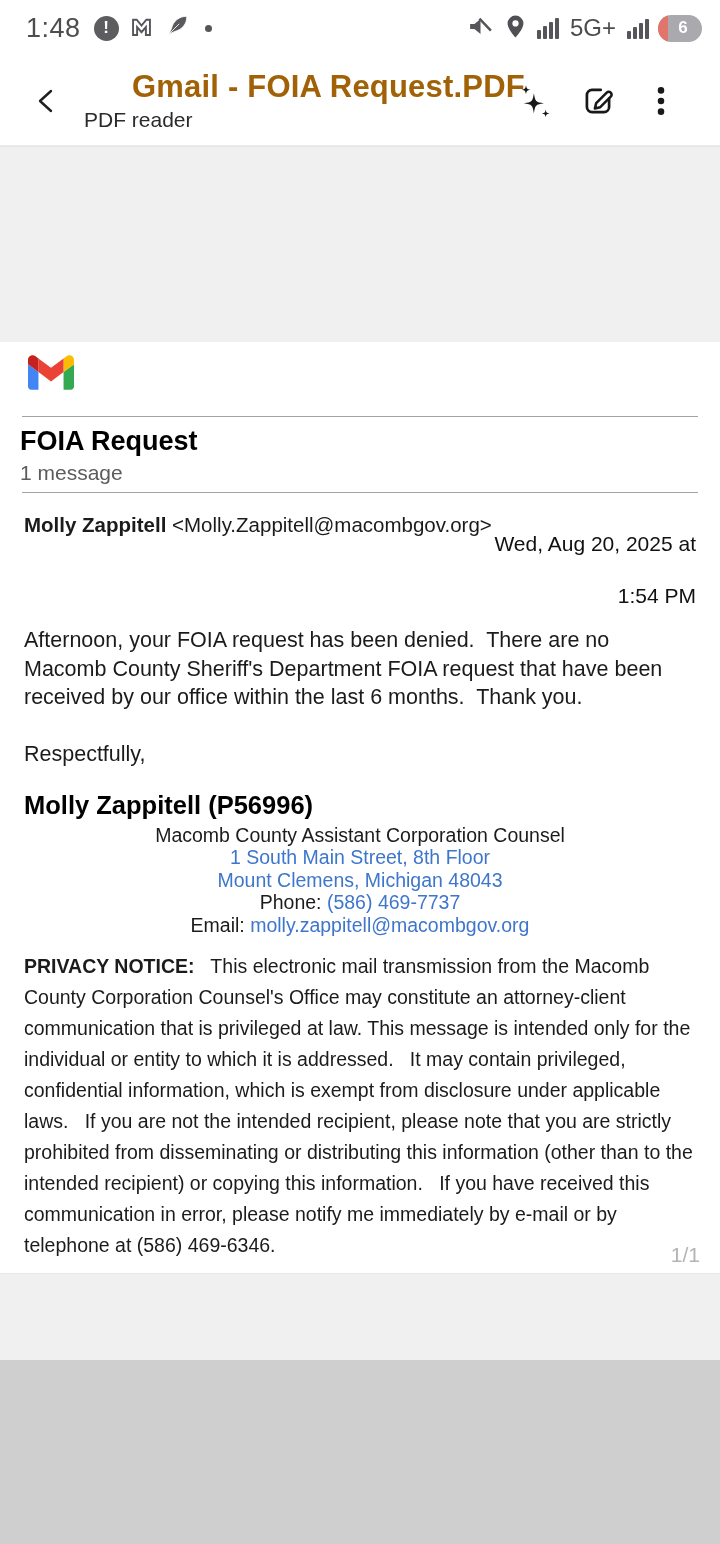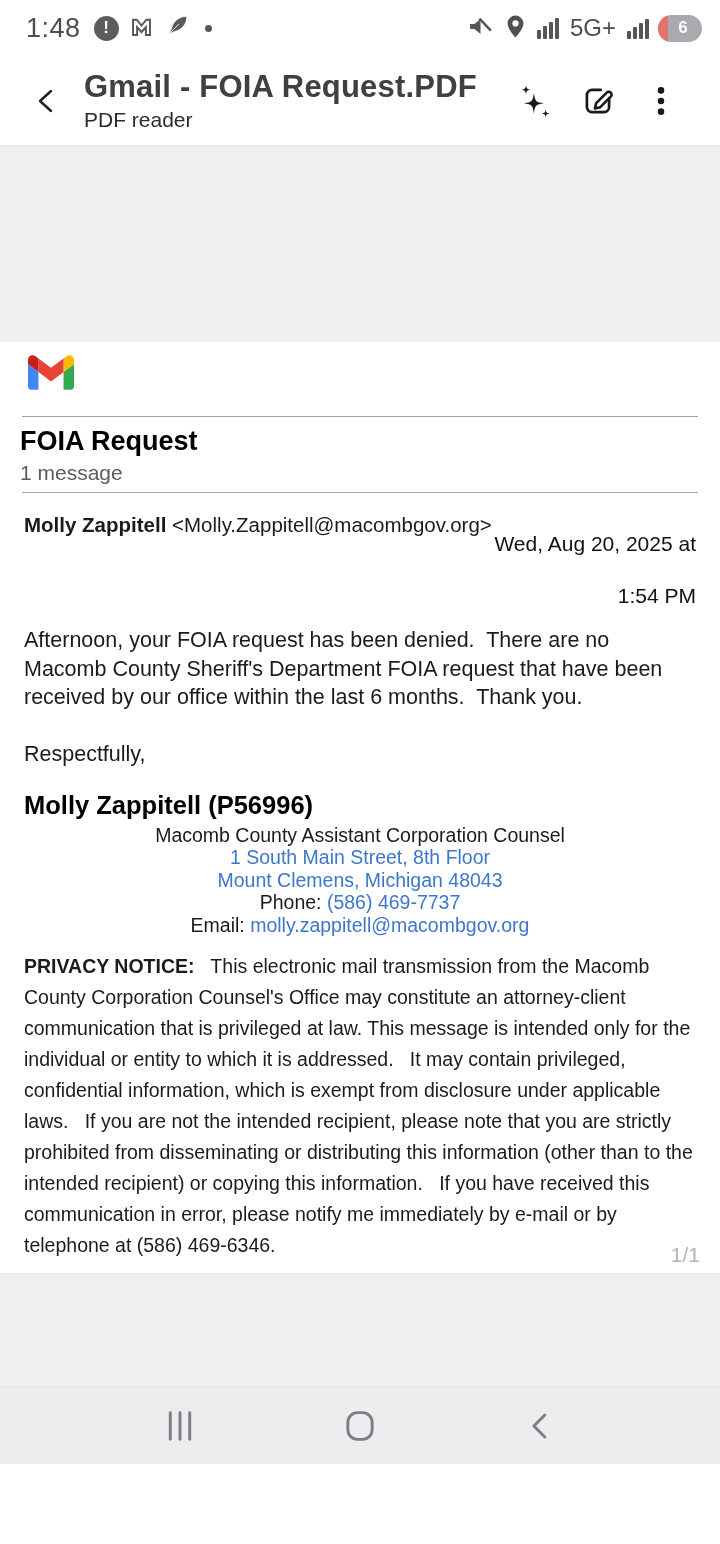--- a/index.html
+++ b/index.html
@@ -1,19 +1,19 @@
 <!DOCTYPE html>
 <html><head>
 <meta charset="utf-8">
 <style>
   * { margin:0; padding:0; box-sizing:border-box; }
   html,body { background:#cfcfcf; }
   body { font-family:"Liberation Sans","DejaVu Sans",sans-serif; }
   .screen{
-    width:720px;height:1544px;margin:0 auto;background:#ffffff;
+    width:720px;height:1360px;margin:0 auto;background:#ffffff;
     display:flex;flex-direction:column;overflow:hidden;position:relative;
     color:#1b1b1b;
   }
   
   .status-bar{height:56px;flex:0 0 56px;display:flex;align-items:center;
     justify-content:space-between;padding:0 18px 0 26px;background:#fff;}
   .sb-left,.sb-right{display:flex;align-items:center;gap:9px;}
   .sb-time{font-size:27px;color:#4d4d4d;letter-spacing:.5px;margin-right:4px;}
   .sb-badge{width:25px;height:25px;border-radius:50%;background:#5d5d60;color:#fff;
     font-size:17px;font-weight:bold;display:flex;align-items:center;justify-content:center;}
@@ -23,21 +23,21 @@
   .sig-bars i{display:block;width:4px;background:#55555a;border-radius:1px;}
   .battery{width:44px;height:27px;border-radius:14px;background:#a9a9ae;position:relative;
     overflow:hidden;display:flex;align-items:center;justify-content:center;}
   .battery .fill{position:absolute;left:0;top:0;bottom:0;width:10px;background:#e2756b;}
   .battery .pct{position:relative;color:#fff;font-size:17px;font-weight:bold;margin-left:6px;}
   
   .app-header{height:90px;flex:0 0 90px;background:#fff;display:flex;align-items:center;
     padding:0 40px 0 22px;border-bottom:1px solid #ececec;}
   .back-btn{width:48px;height:48px;display:flex;align-items:center;justify-content:center;}
   .hdr-text{margin-left:14px;flex:1;min-width:0;display:flex;flex-direction:column;}
-  .hdr-title{font-size:31px;font-weight:600;color:#404040;white-space:nowrap;letter-spacing:.2px;}
+  .hdr-title{font-size:31px;font-weight:600;color:#a16207;white-space:nowrap;letter-spacing:.2px;margin-left:48px;}
   .hdr-sub{font-size:21px;color:#2b2b2b;margin-top:3px;}
   .hdr-actions{display:flex;align-items:center;gap:25px;}
   .hdr-icon{width:38px;height:38px;display:flex;align-items:center;justify-content:center;}
   
   .gray-top{height:196px;flex:0 0 196px;background:#f0f0f1;border-top:1px solid #e4e4e4;}
   .gray-bottom{height:114px;flex:0 0 114px;background:#f0f0f1;border-top:1px solid #e7e7e7;border-bottom:1px solid #e7e7e7;}
   .pdf-page{height:931px;flex:0 0 931px;background:#fff;position:relative;
     padding:0 24px;color:#1b1b1b;border-radius:15px;}
   .gmail-logo{margin-top:13px;margin-left:4px;width:46px;height:35px;}
   .rule{border:none;border-top:1px solid #a3a3a3;margin:0 -2px;}

